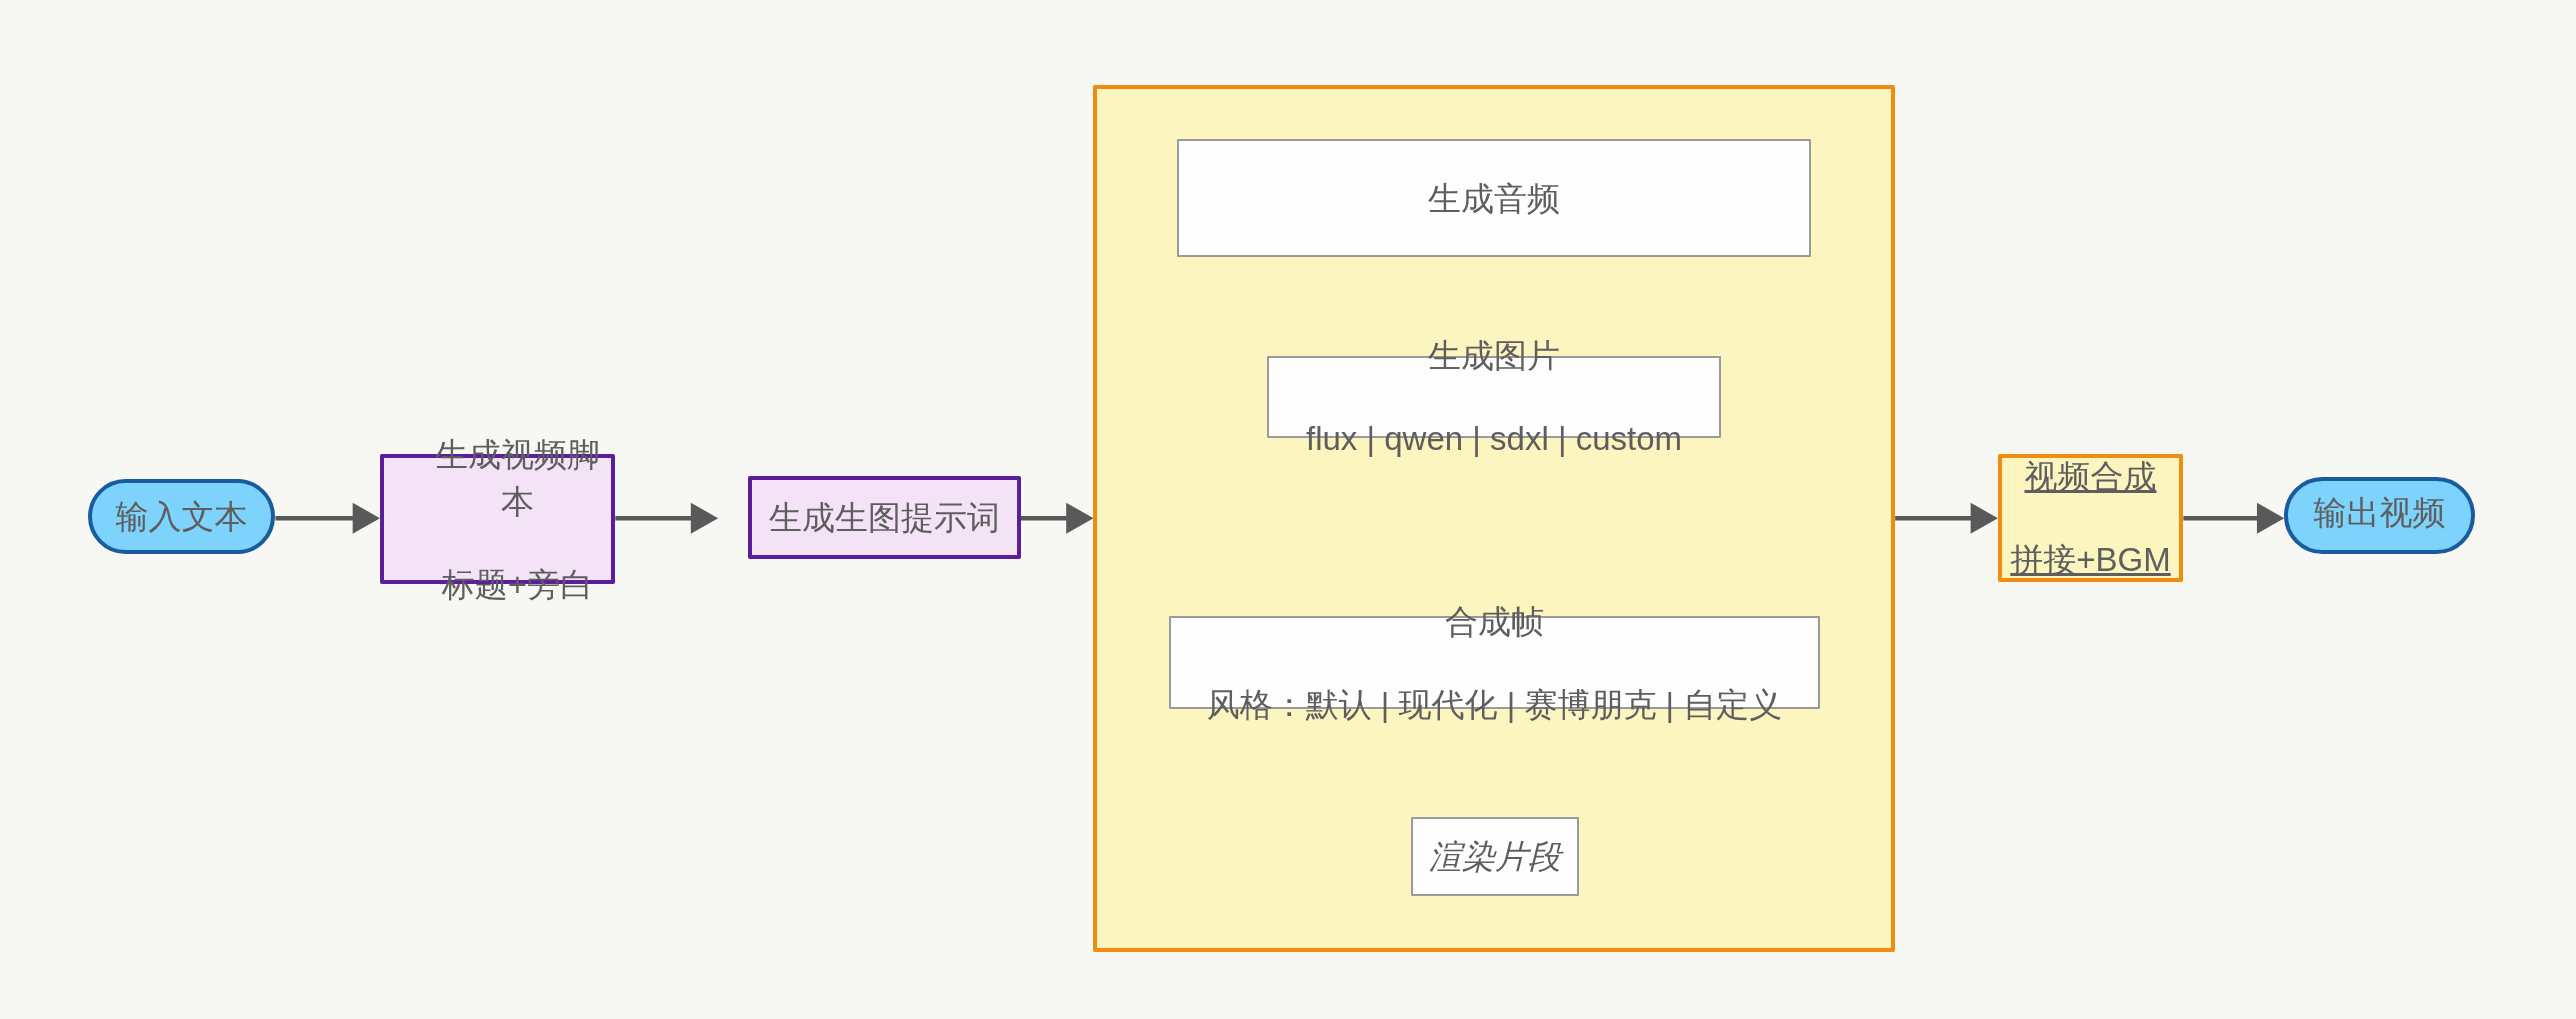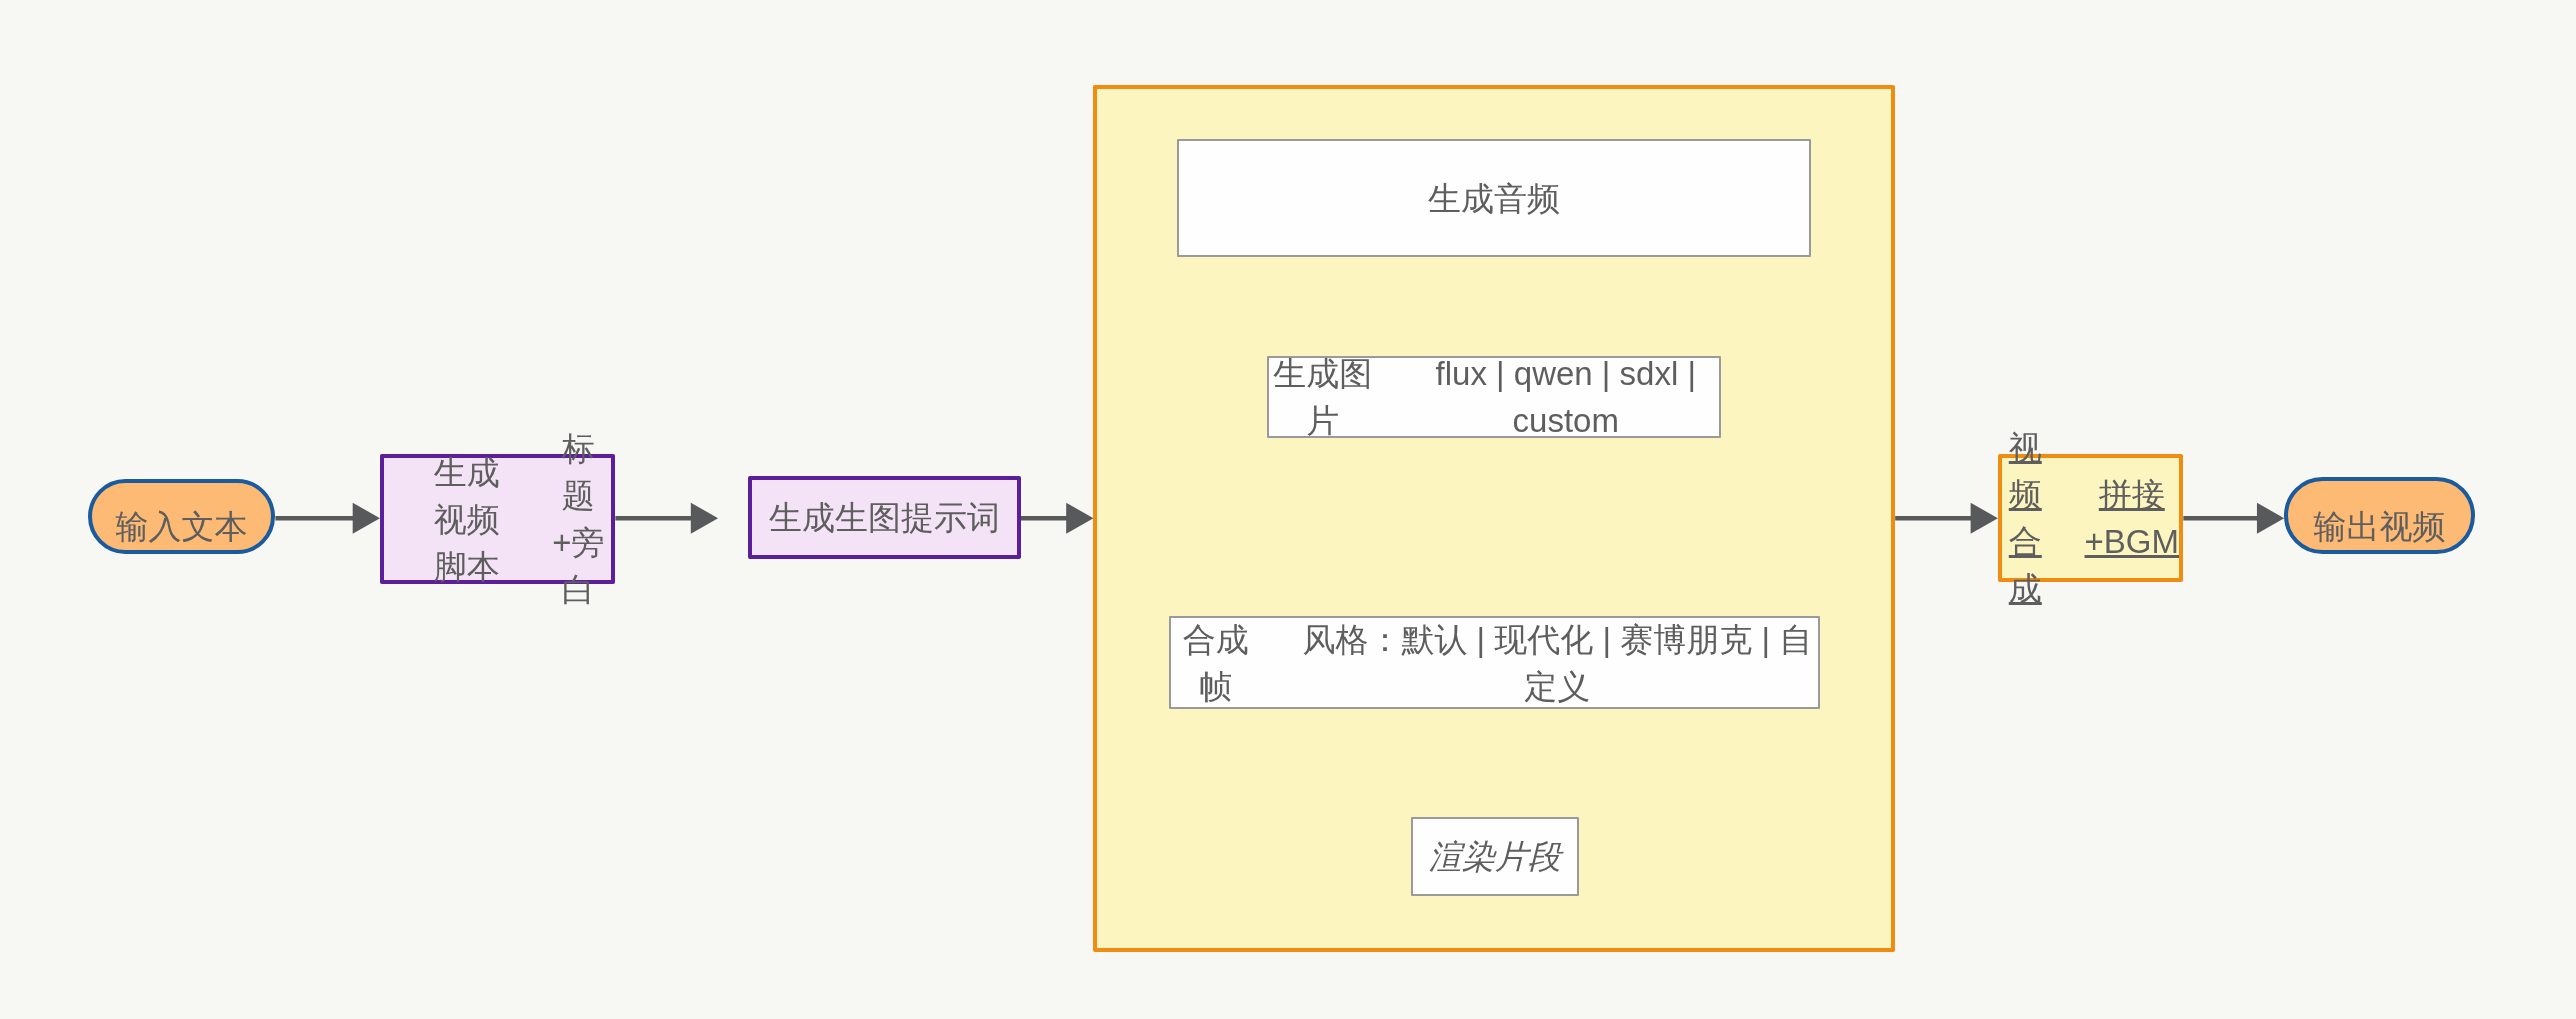--- a/index.html
+++ b/index.html
@@ -16,34 +16,33 @@
   }
   #arrows {
     position: absolute;
     left: 0; top: 0;
     pointer-events: none;
   }
   .node {
     position: absolute;
     box-sizing: border-box;
     display: flex;
-    flex-direction: row;
+    flex-direction: column;
     align-items: center;
     justify-content: center;
     text-align: center;
     color: #5e5e5e;
     font-size: 33px;
     line-height: 47px;
     gap: 36px;
   }
   .pill {
-    background: #fdba74;
+    background: #7dd3fc;
     border: 4.5px solid #1a5a9e;
     border-radius: 40px;
-    align-items: flex-end;
   }
   .purple {
     background: #f4e3f7;
     border: 4.5px solid #5c1f9c;
     border-radius: 1.8px;
   }
   .container-box {
     position: absolute;
     box-sizing: border-box;
     background: #fdf5c0;
@@ -144,18 +143,18 @@
 
   <div class="node white-box" style="left:1411px; top:817px; width:168px; height:79px;font-style:italic;">
     <span class="line">渲染片段</span>
   </div>
 
   <div class="node orange" style="left:1998px; top:454px; width:185px; height:128px;">
     <span class="line">视频合成</span>
     <span class="line">拼接+BGM</span>
   </div>
 
-  <div class="node pill" style="left:2284px; top:477px; width:191px; height:77px;">
+  <div class="node pill" style="left:2284px; top:477px; width:191px; height:77px;font-family:Liberation Mono, monospace;">
     <span class="line">输出视频</span>
   </div>
 
 </div>
 
 
 </body></html>

